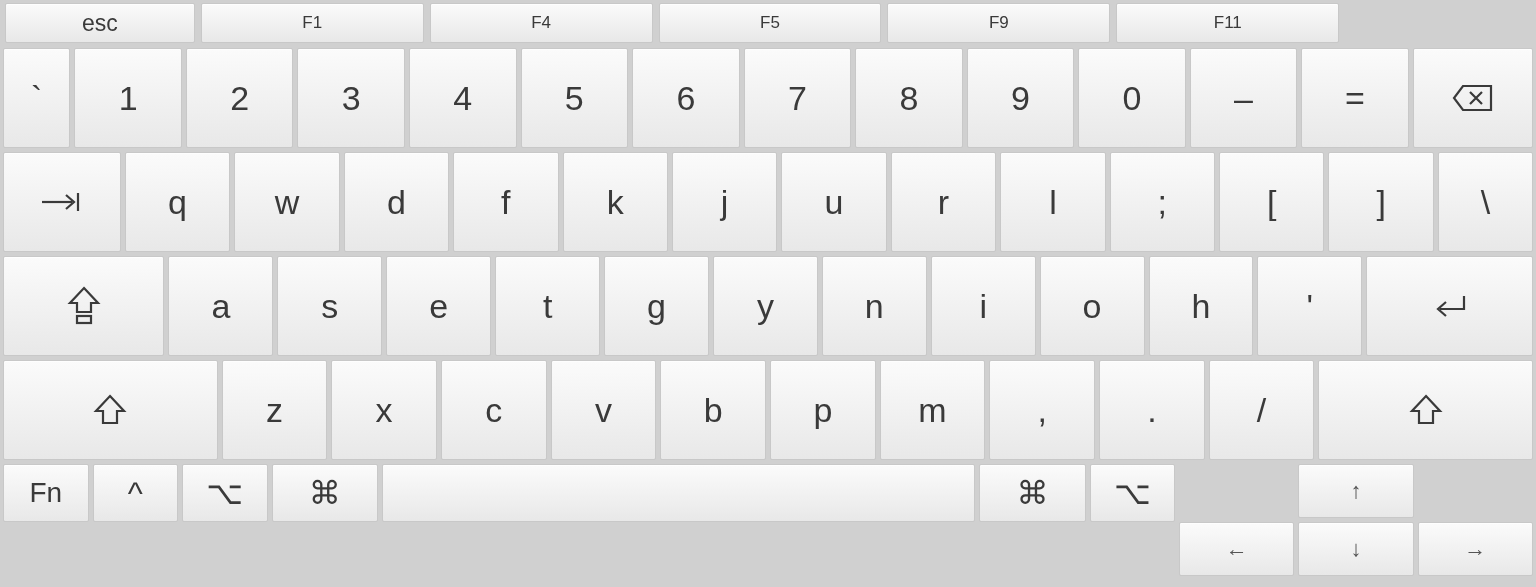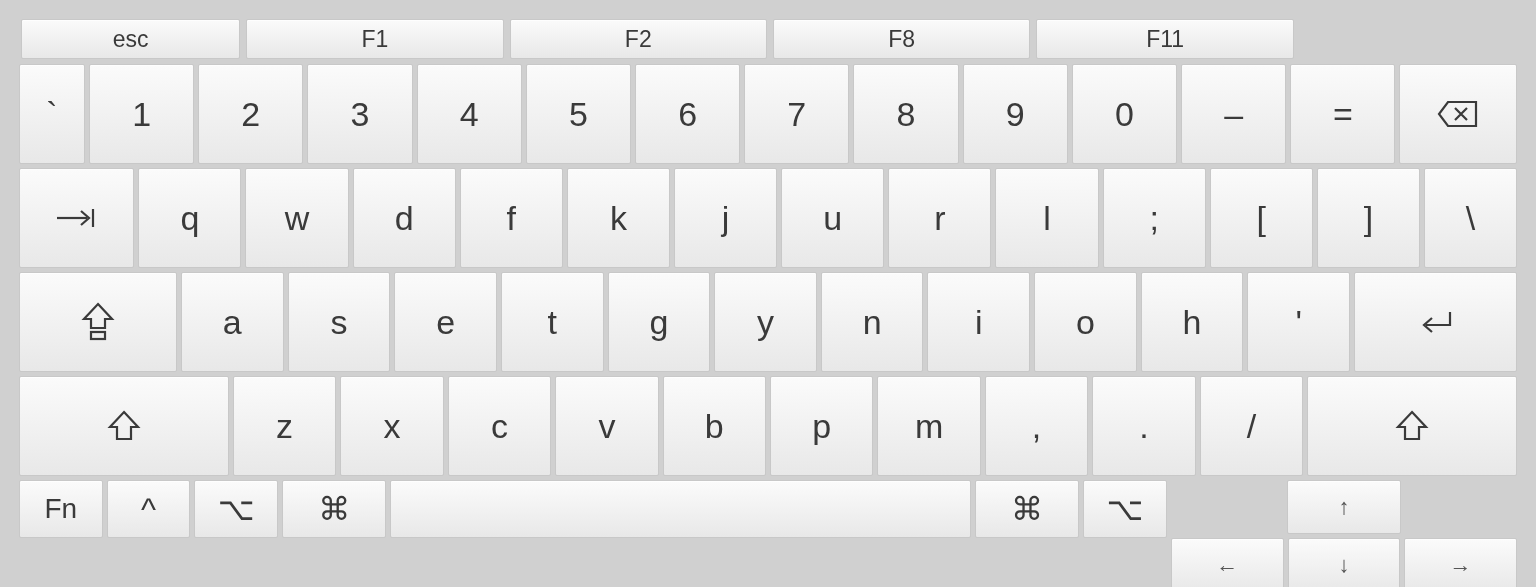--- a/index.html
+++ b/index.html
@@ -12,21 +12,21 @@
       background: #d0d0d0;
       width: 1536px;
       height: 587px;
       overflow: hidden;
       color: #333;
     }
     .keyboard {
       width: 100%;
       height: 100%;
       background: #d0d0d0;
-      padding: 16px;
+      padding: 0;
     }
     .row {
       display: flex;
       width: 100%;
     }
     .key {
       background: linear-gradient(to bottom, #fbfbfb 0%, #e8e8e8 100%);
       border: 1px solid #c8c8c8;
       border-radius: 2px;
       display: flex;
@@ -39,21 +39,21 @@
       height: 100%;
       cursor: pointer;
     }
     .row-fn {
       height: 46px;
       gap: 6px;
       padding: 3px 3px 3px 5px;
     }
     .row-fn .key {
       flex: 1;
-      font-size: 23px;
+      font-size: 17px;
       height: 40px;
     }
     .row-fn .key-esc {
       flex: 0.85;
       justify-content: center;
       font-size: 23px;
     }
     .row-fn .spacer-end {
       flex: 0.85;
       background: #d0d0d0;
@@ -143,22 +143,23 @@
     .caps-icon svg, .shift-icon svg, .tab-icon svg, .enter-icon svg, .backspace-icon svg { display:block; }
   </style>
 </head>
 <body>
 
 <div class="keyboard">
 
   <div class="row row-fn">
     <div class="key key-esc">esc</div>
     <div class="key">F1</div>
-    <div class="key">F2</div>
-    <div class="key">F8</div>
+    <div class="key">F4</div>
+    <div class="key">F5</div>
+    <div class="key">F9</div>
     <div class="key">F11</div>
     <div class="spacer-end"></div>
   </div>
 
   <div class="row row-num">
     <div class="key key-backtick">`</div>
     <div class="key">1</div>
     <div class="key">2</div>
     <div class="key">3</div>
     <div class="key">4</div>

